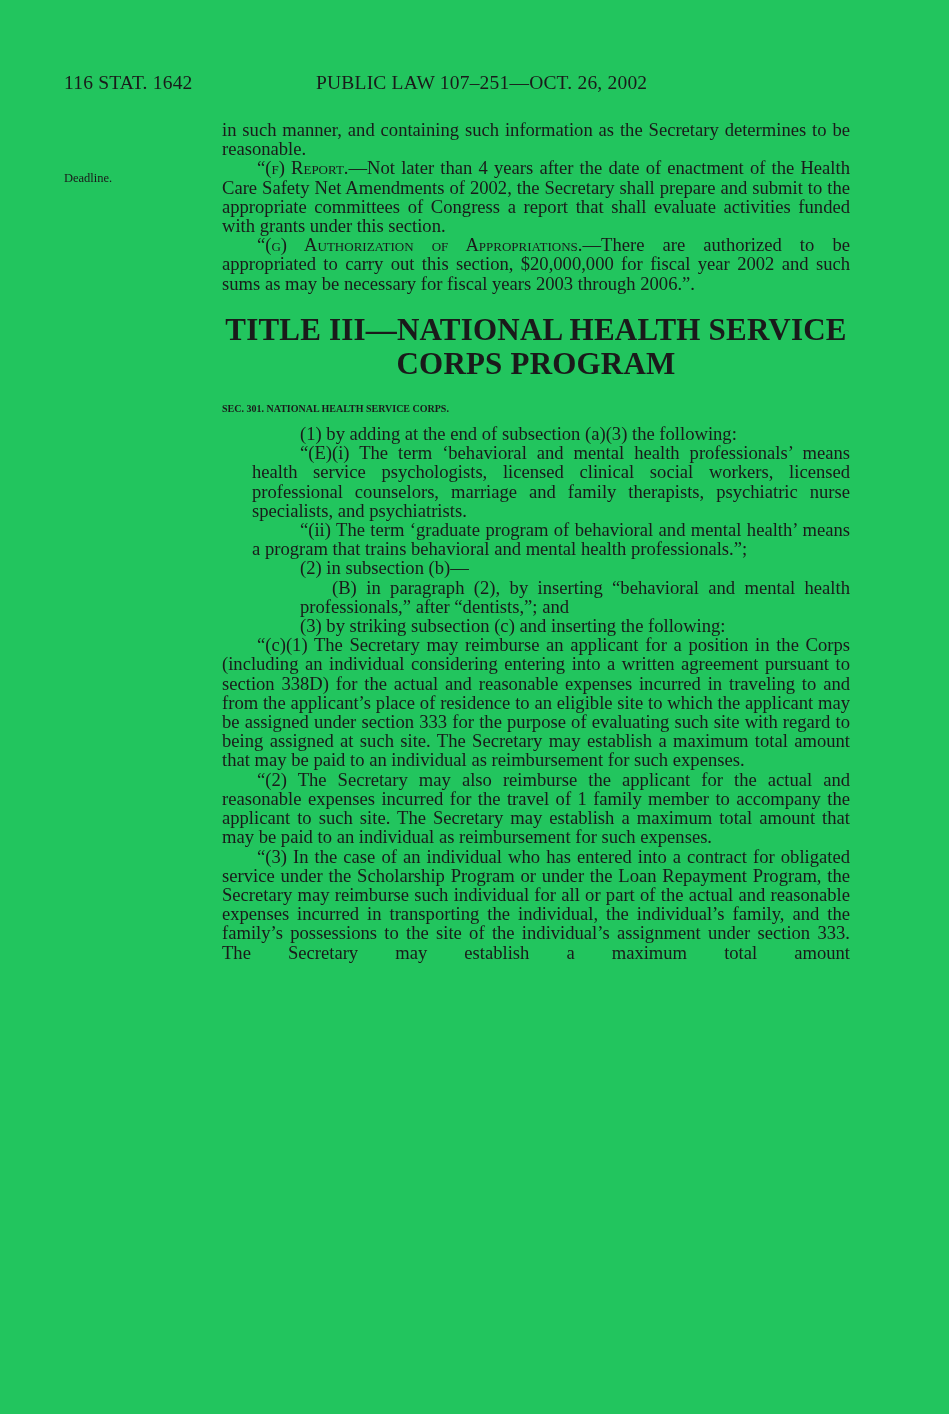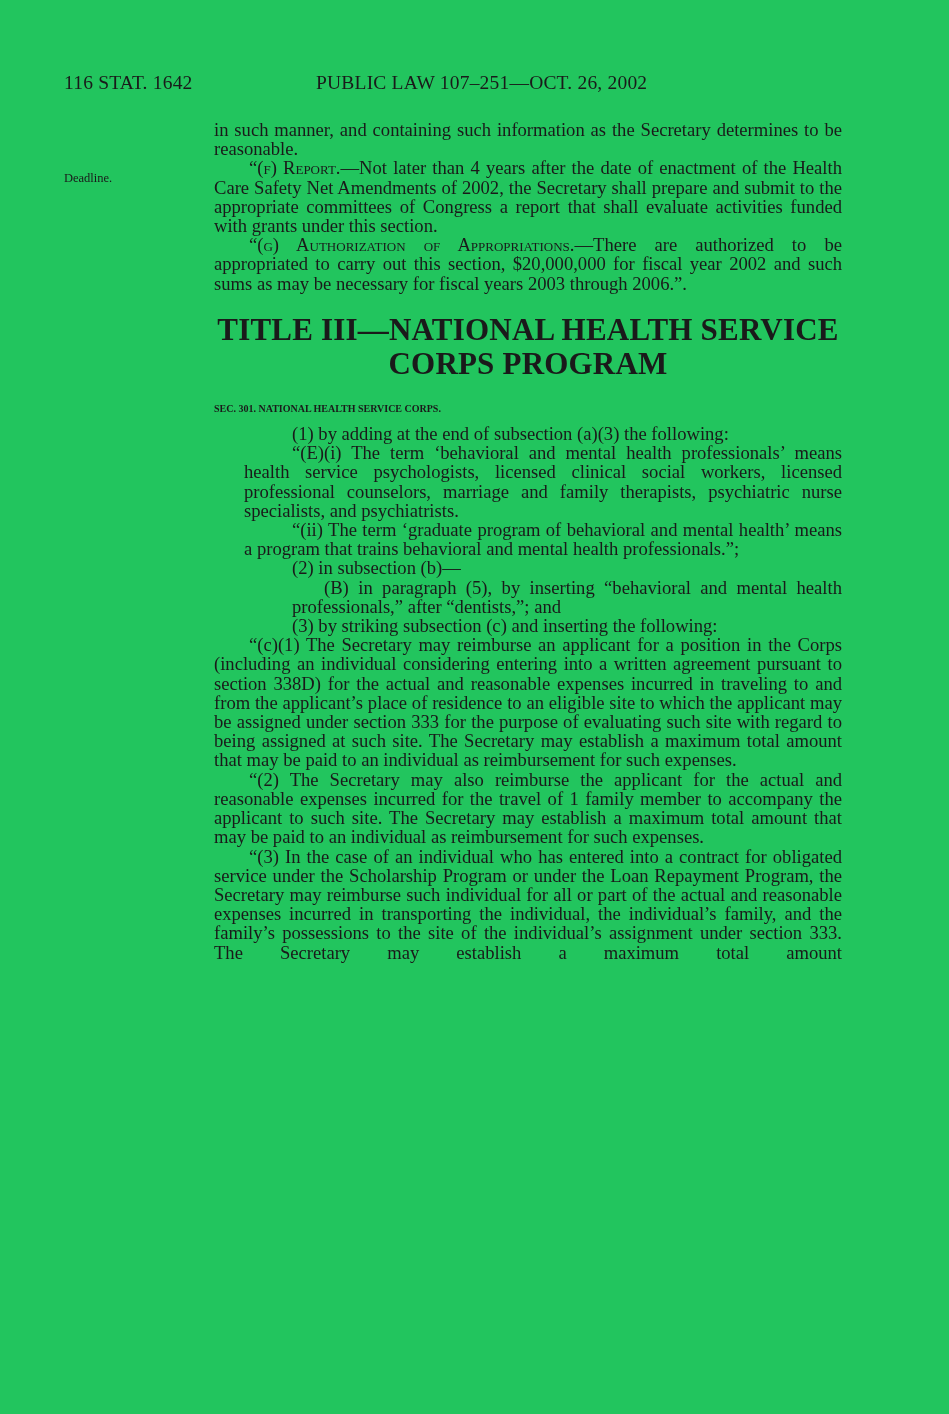--- a/index.html
+++ b/index.html
@@ -5,21 +5,21 @@
   html, body { margin: 0; padding: 0; }
   body {
     width: 949px; height: 1414px; background: #ffffff; position: relative; overflow: hidden;
     font-family: "Liberation Serif", "DejaVu Serif", serif; color: #1a1a1a;
   }
   .page { position: absolute; left: 0; top: 0; width: 949px; height: 1414px; background: #22c55e; }
   .header { position: absolute; top: 72px; left: 64px; font-size: 19.5px; letter-spacing: 0.2px; }
   .header .stat { position: absolute; left: 0; white-space: nowrap; }
   .header .law { position: absolute; left: 244px; white-space: nowrap; margin-left: 8px; }
   .margin-note { position: absolute; left: 64px; font-size: 12.5px; }
-  .body { position: absolute; left: 214px; top: 120px; width: 628px; font-size: 18.6px; line-height: 19.2px; }
+  .body { position: absolute; left: 222px; top: 120px; width: 628px; font-size: 18.6px; line-height: 19.2px; }
   .p { text-align: justify; text-align-last: left; margin: 0; }
   .ind1 { text-indent: 35px; }
   .sub1 { padding-left: 30px; }
   .ind2 { text-indent: 48px; }
   .ind-l1 { text-indent: 78px; }
   .sc { font-variant: small-caps; }
   .title { text-align: center; font-weight: bold; font-size: 31px; line-height: 34px; margin: 20px 0 18px 0; letter-spacing: 0.2px; }
   .sec { font-weight: bold; font-size: 10px; margin: 0 0 6px 0; font-family: "Liberation Serif", serif; }
 </style>
 </head>
@@ -41,20 +41,20 @@
     <div class="title">TITLE III—NATIONAL HEALTH SERVICE CORPS PROGRAM</div>
     <div class="sec">SEC. 301. NATIONAL HEALTH SERVICE CORPS.</div>
 
     <p class="p ind-l1">(1) by adding at the end of subsection (a)(3) the following:</p>
     <div class="sub1">
       <p class="p ind2">“(E)(i) The term ‘behavioral and mental health professionals’ means health service psychologists, licensed clinical social workers, licensed professional counselors, marriage and family therapists, psychiatric nurse specialists, and psychiatrists.</p>
       <p class="p ind2">“(ii) The term ‘graduate program of behavioral and mental health’ means a program that trains behavioral and mental health professionals.”;</p>
     </div>
     <p class="p ind-l1">(2) in subsection (b)—</p>
     <div class="sub1" style="padding-left:78px;">
-      <p class="p" style="text-indent:32px;">(B) in paragraph (5), by inserting “behavioral and mental health professionals,” after “dentists,”; and</p>
+      <p class="p" style="text-indent:32px;">(B) in paragraph (2), by inserting “behavioral and mental health professionals,” after “dentists,”; and</p>
     </div>
     <p class="p ind-l1">(3) by striking subsection (c) and inserting the following:</p>
     <p class="p ind1">“(c)(1) The Secretary may reimburse an applicant for a position in the Corps (including an individual considering entering into a written agreement pursuant to section 338D) for the actual and reasonable expenses incurred in traveling to and from the applicant’s place of residence to an eligible site to which the applicant may be assigned under section 333 for the purpose of evaluating such site with regard to being assigned at such site. The Secretary may establish a maximum total amount that may be paid to an individual as reimbursement for such expenses.</p>
     <p class="p ind1">“(2) The Secretary may also reimburse the applicant for the actual and reasonable expenses incurred for the travel of 1 family member to accompany the applicant to such site. The Secretary may establish a maximum total amount that may be paid to an individual as reimbursement for such expenses.</p>
     <p class="p ind1" style="text-align-last: justify;">“(3) In the case of an individual who has entered into a contract for obligated service under the Scholarship Program or under the Loan Repayment Program, the Secretary may reimburse such individual for all or part of the actual and reasonable expenses incurred in transporting the individual, the individual’s family, and the family’s possessions to the site of the individual’s assignment under section 333. The Secretary may establish a maximum total amount</p>
   </div>
 </div>
 
 </body></html>

